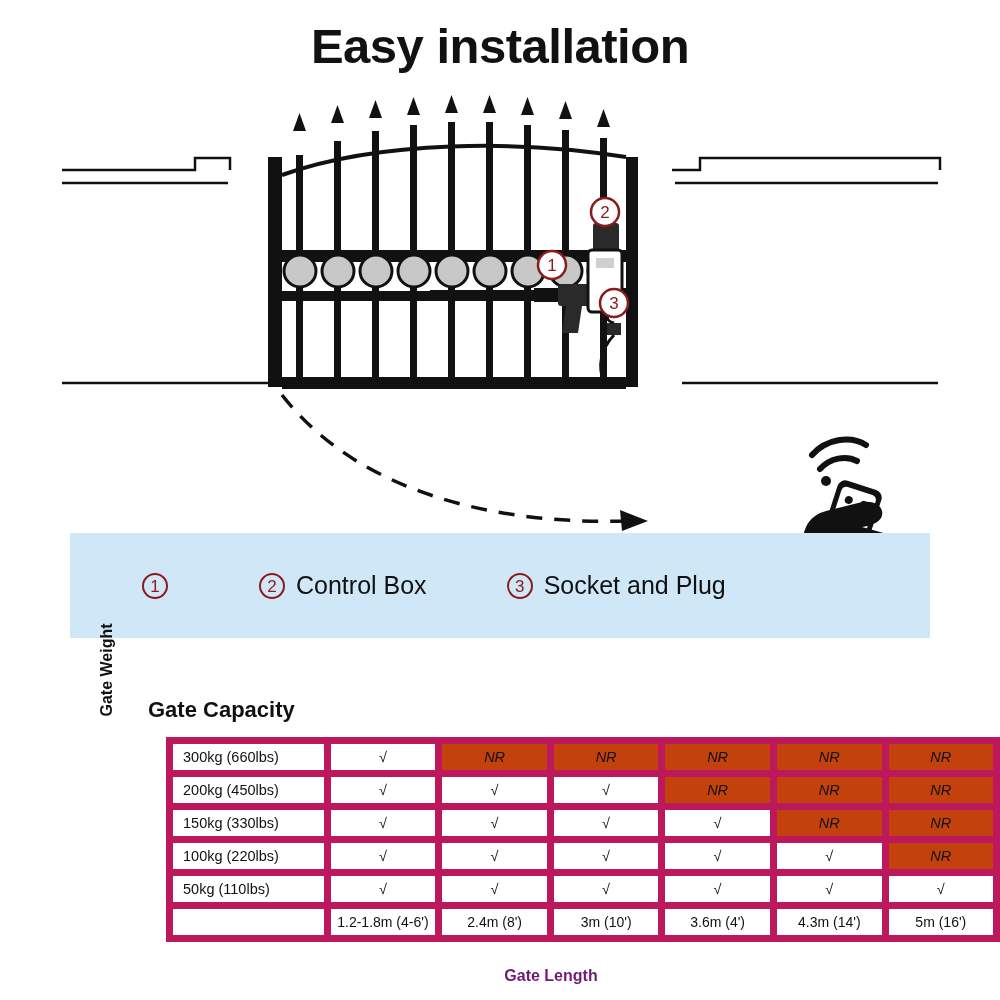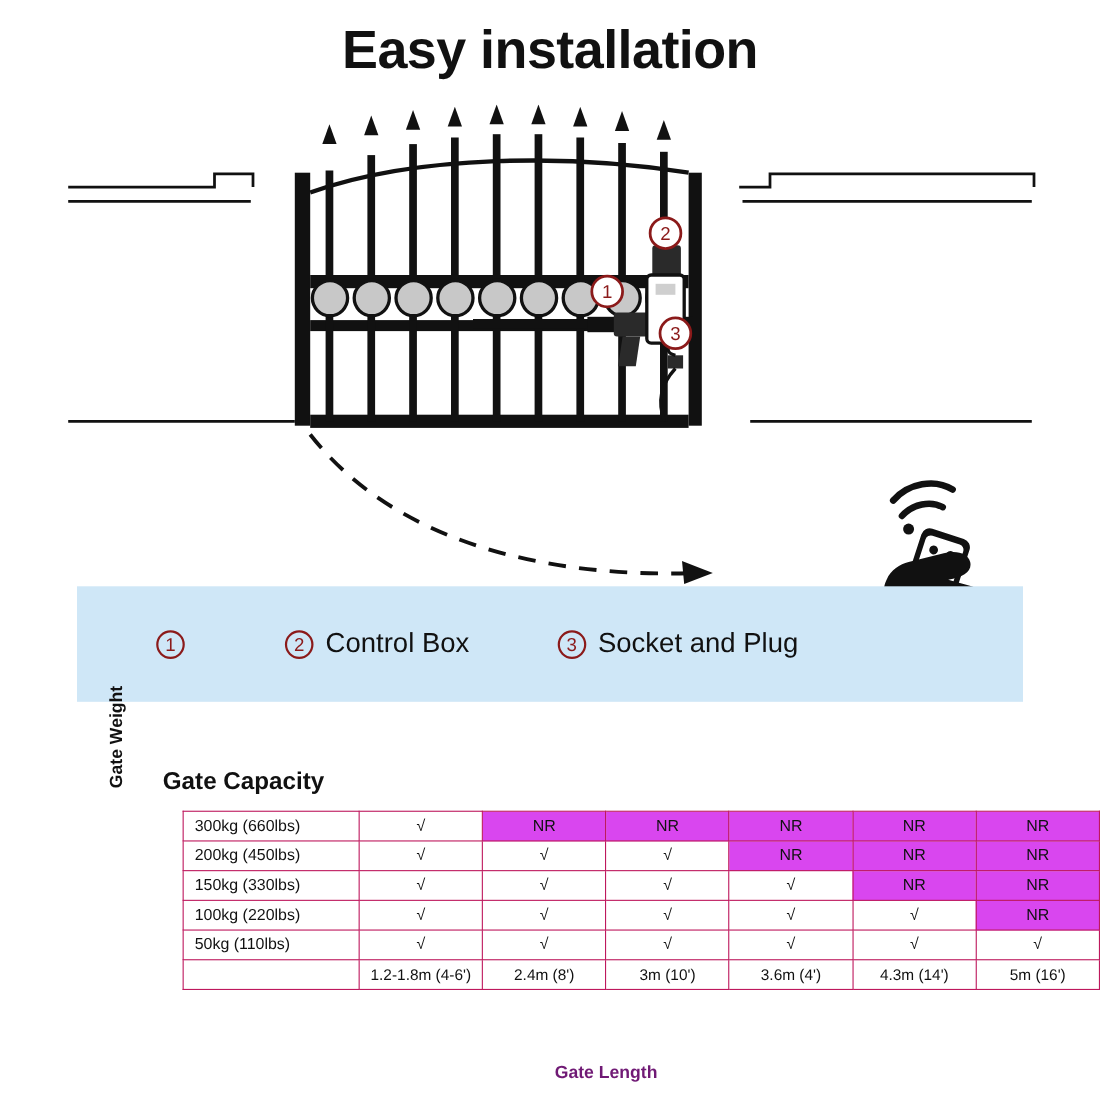--- a/index.html
+++ b/index.html
@@ -97,39 +97,40 @@
     position: absolute;
     left: 166px;
     top: 737px;
   }
   table.capacity {
     border-collapse: collapse;
     font-size: 14.5px;
     color: #111111;
   }
   table.capacity td {
-    border: 1px solid #be185d;
+    border: 7px solid #be185d;
     height: 26px;
     text-align: center;
     vertical-align: middle;
     padding: 0 4px;
     background: #ffffff;
     margin-top: 48px;
   }
   table.capacity td.weight {
     width: 146px;
     text-align: left;
     padding-left: 10px;
     font-size: 14.5px;
   }
   table.capacity td.cell {
     width: 104px;
   }
   table.capacity td.nr {
-    background: #d946ef;
+    background: #c2410c;
+    font-style: italic;
   }
   table.capacity td.len {
     width: 104px;
     font-size: 14px;
   }
   table.capacity td.blank {
     background: #ffffff;
   }
 
   .ylabel {

